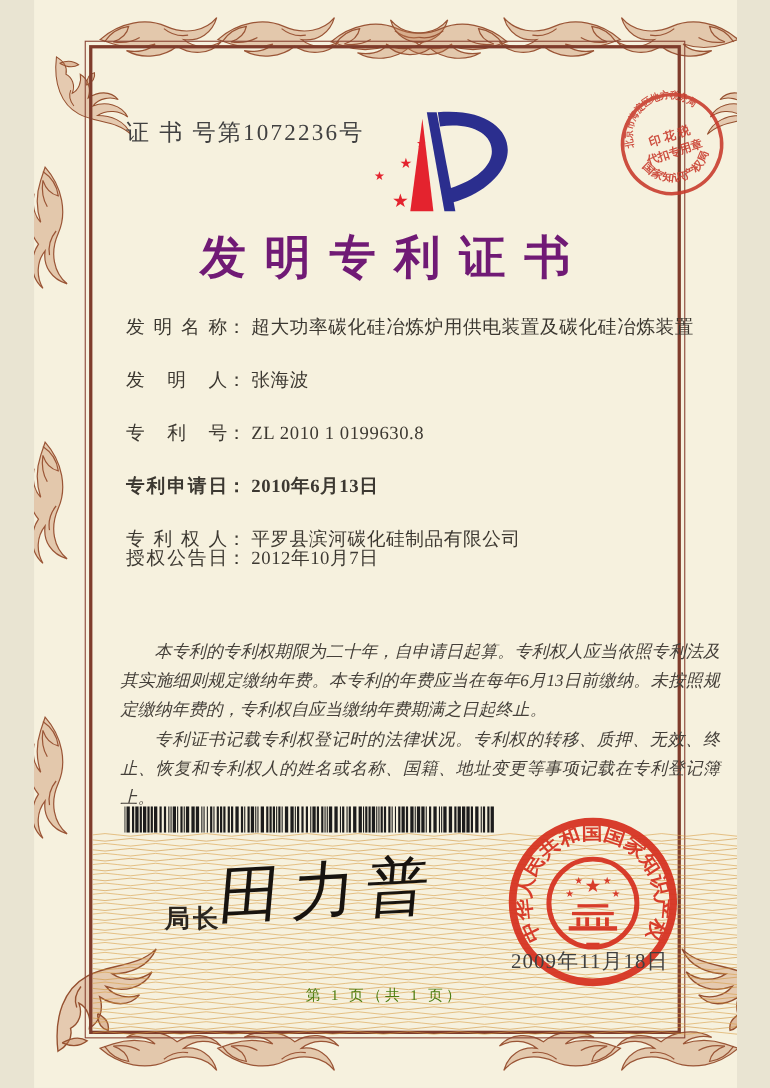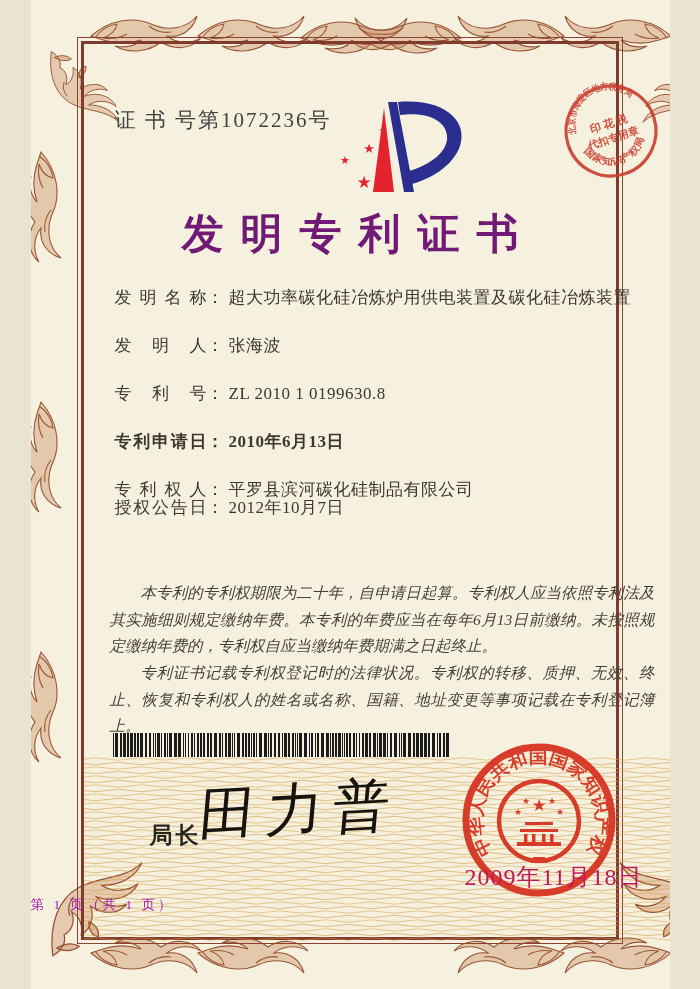--- a/index.html
+++ b/index.html
@@ -57,25 +57,25 @@
     font-family:"Liberation Sans","DejaVu Sans",sans-serif;font-weight:700;
   }
   .signature{
     position:absolute;left:168px;top:772px;z-index:5;
     font-size:57px;color:#17130f;letter-spacing:10px;
     transform:rotate(-3deg) skewX(-8deg);
   }
   .seal{position:absolute;left:423px;top:735px;z-index:6;opacity:.93;}
   .seal-date{
     position:absolute;left:434px;top:861px;z-index:7;
-    font-size:24px;color:#be185d;letter-spacing:1px;
+    font-size:19px;color:#404040;letter-spacing:1px;
   }
   .page-footer{
     position:absolute;left:0;top:896px;width:100%;z-index:5;
-    font-size:13.5px;letter-spacing:3px;color:#a21caf;
+    text-align:center;font-size:13.5px;letter-spacing:3px;color:#4d7c0f;
   }
 </style>
 </head>
 <body>
 
 <div class="page">
 
   <svg class="ornaments" width="700" height="989" viewBox="0 0 700 989">
     <defs>
       <g id="efl" stroke="#9a5536" stroke-width="1.1" fill="none">

